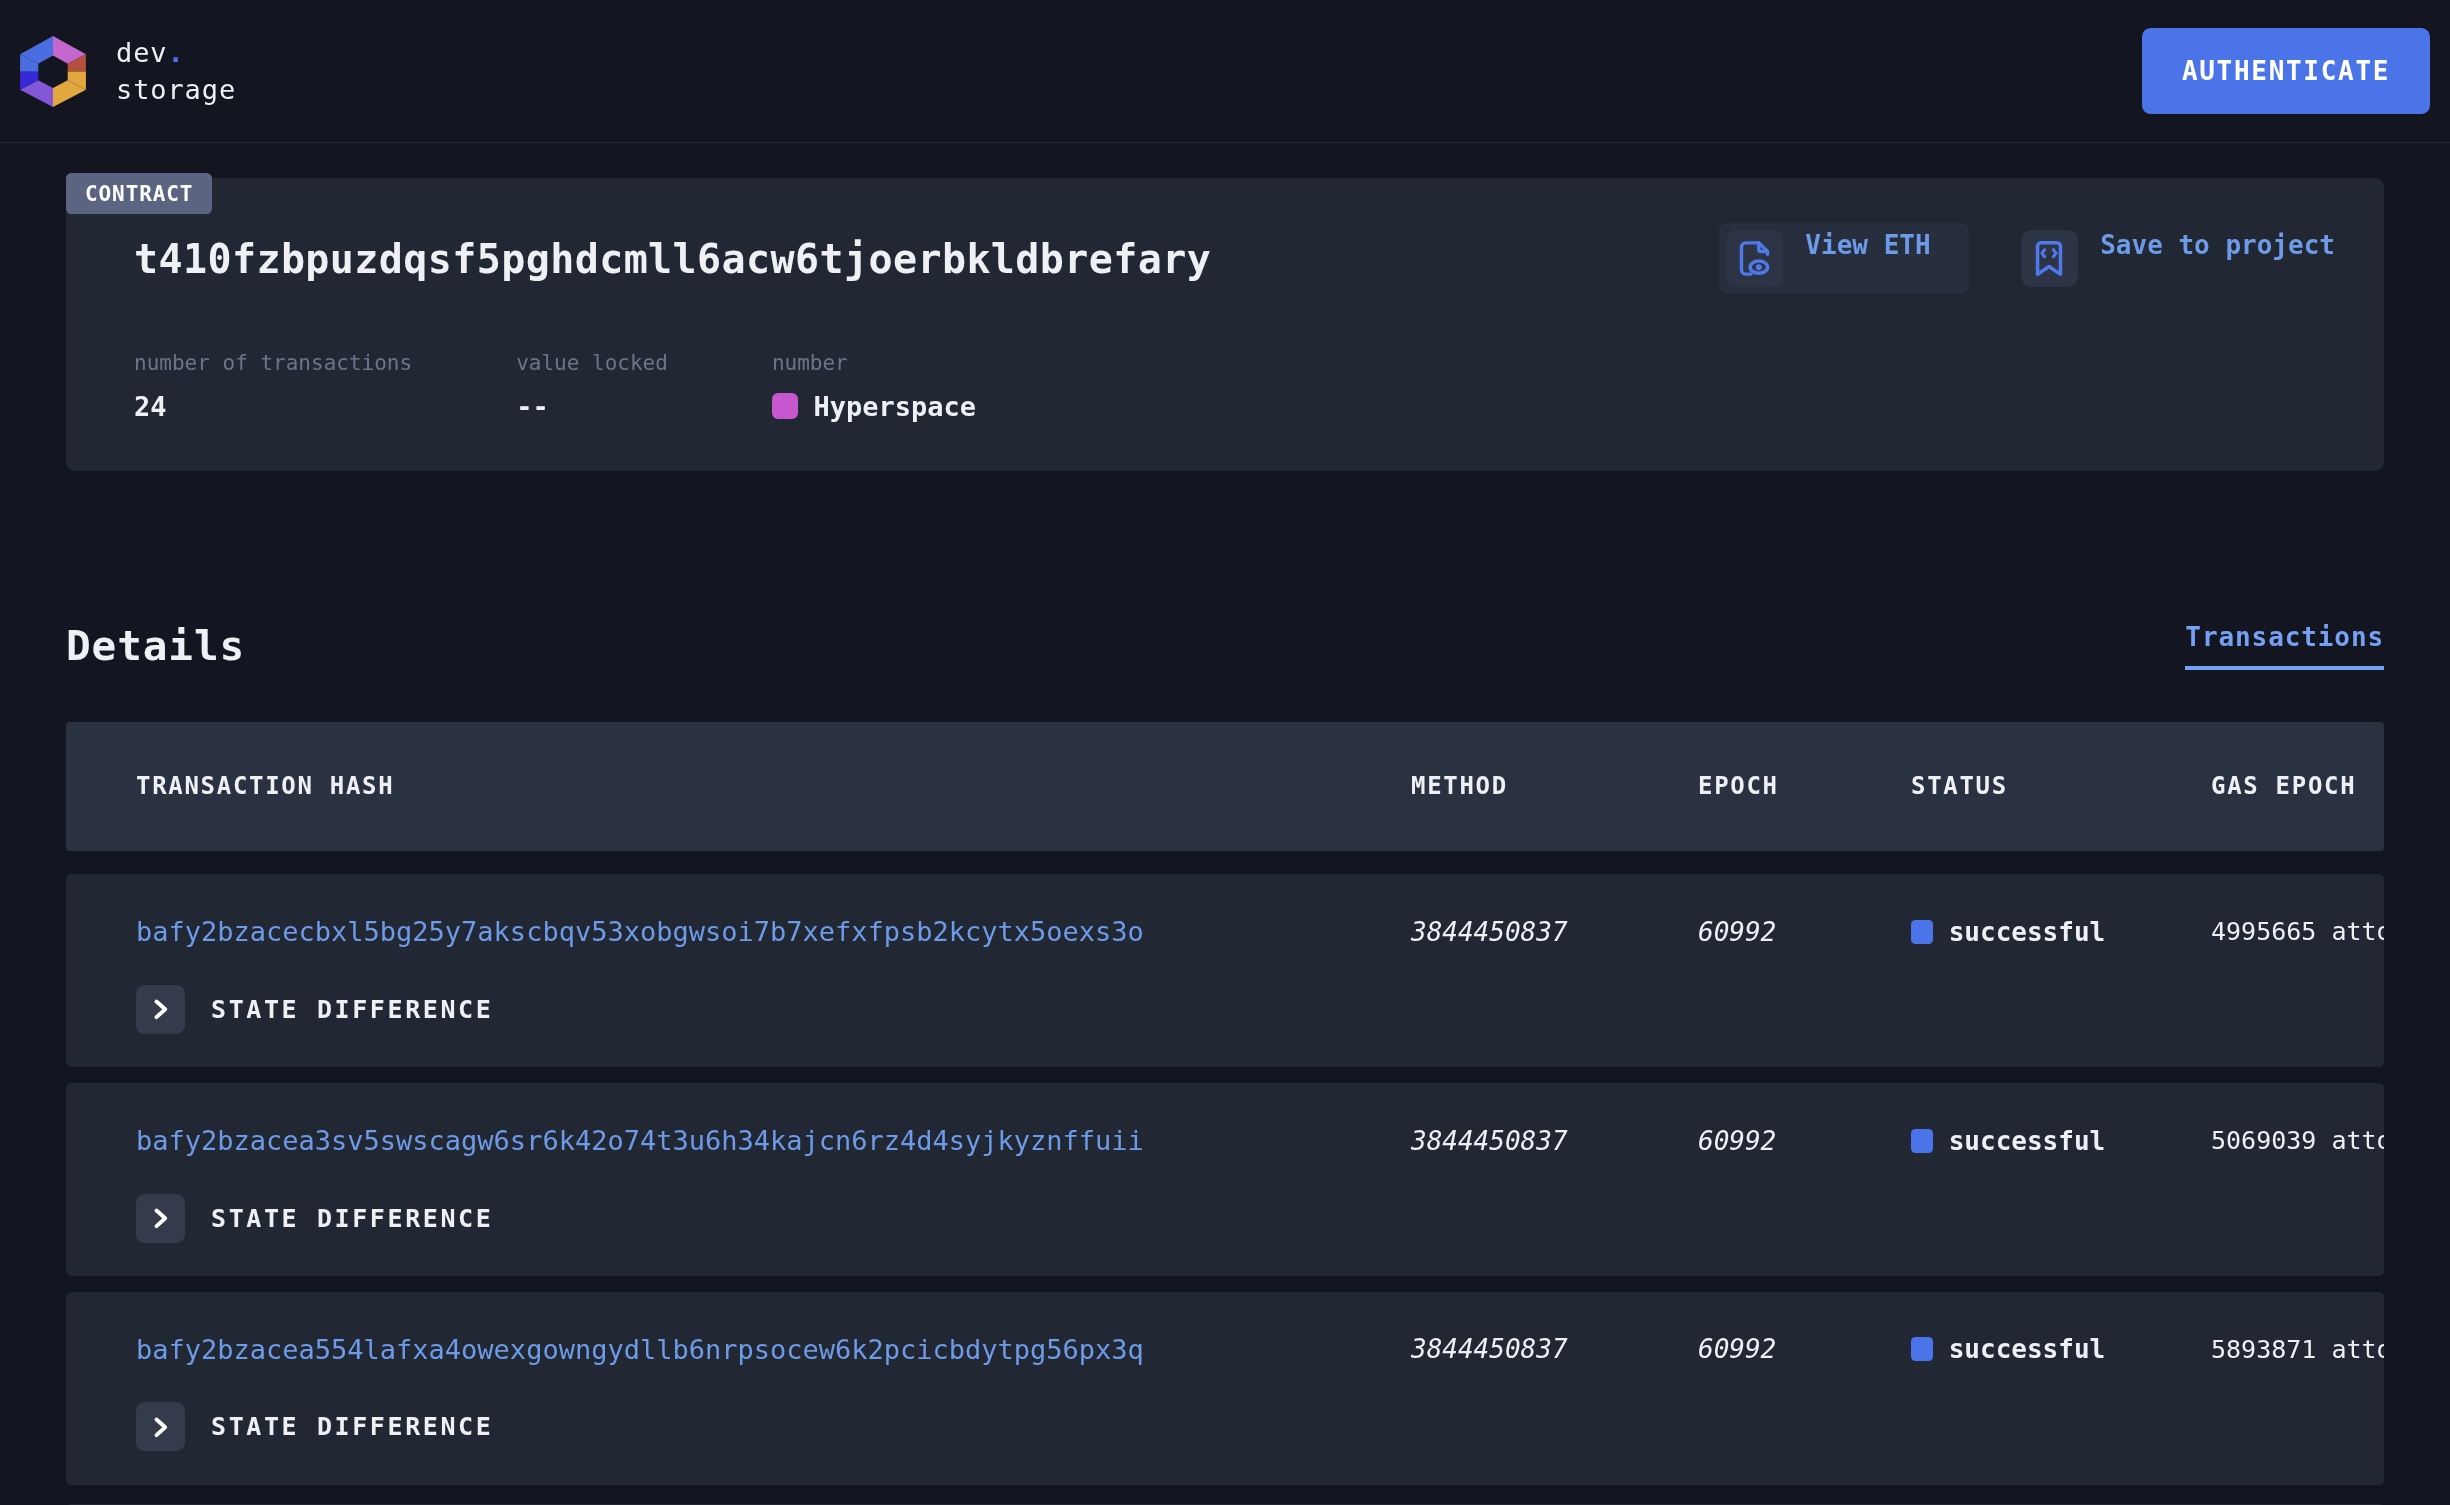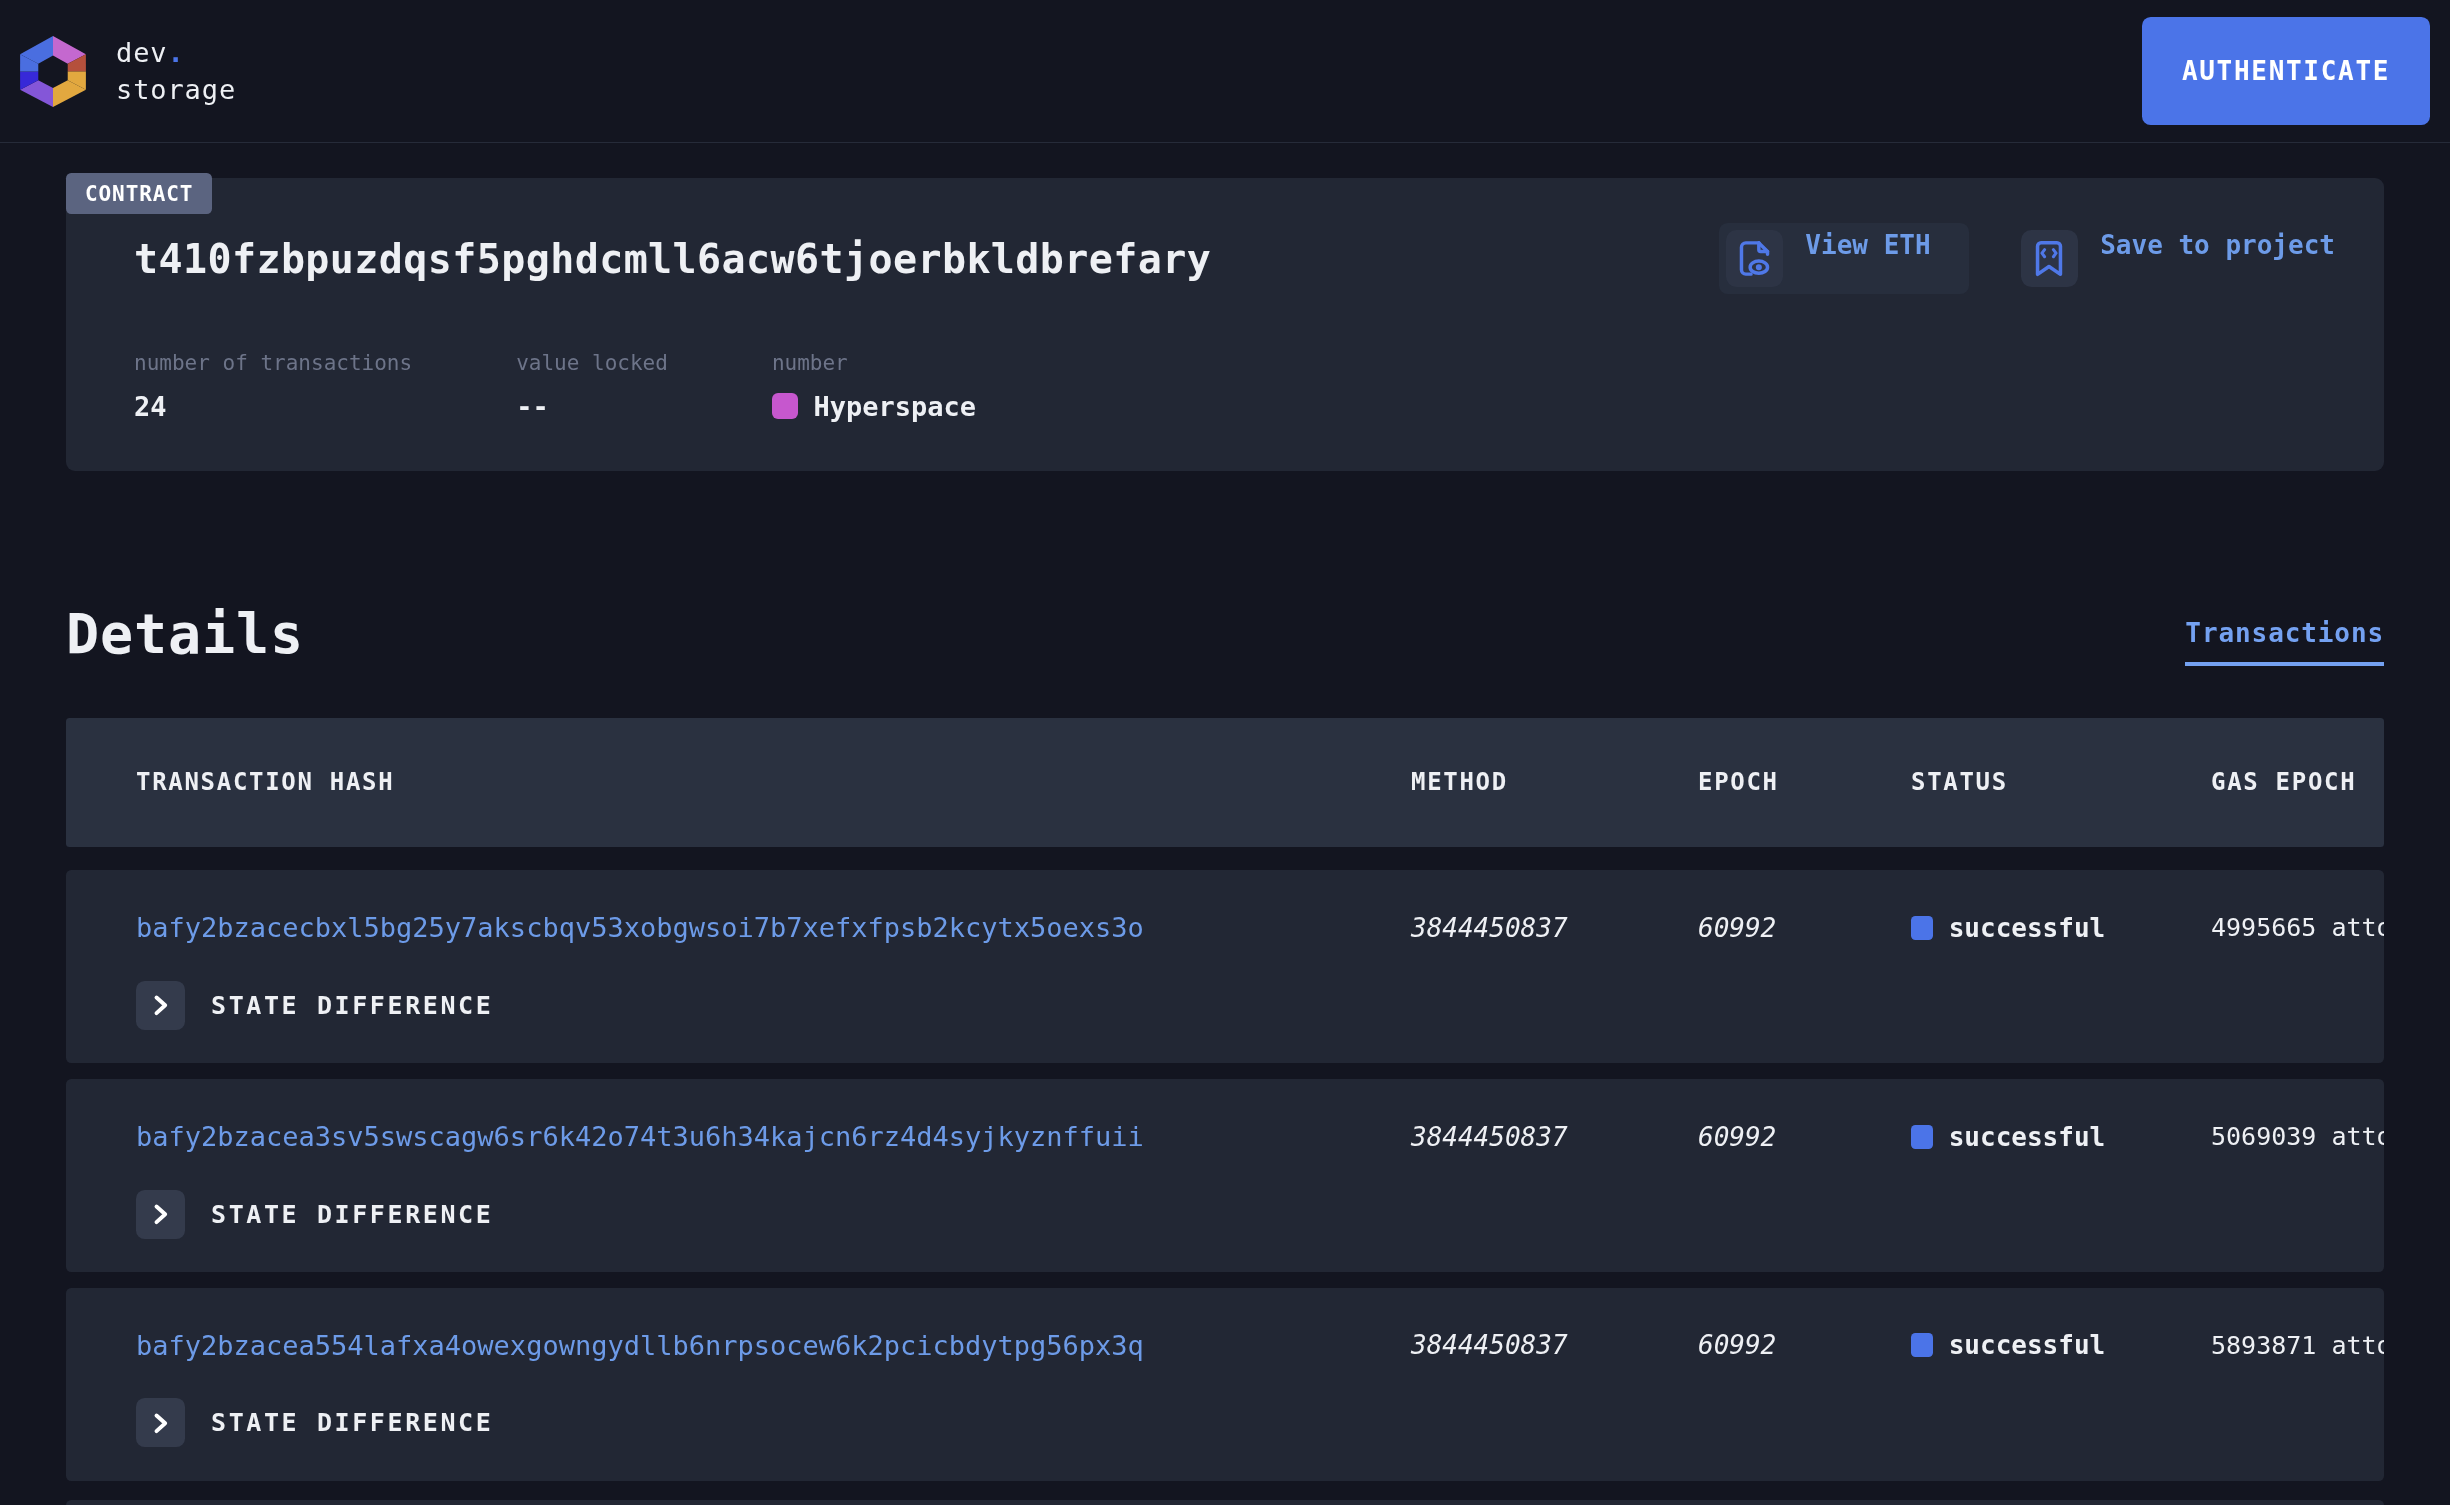--- a/index.html
+++ b/index.html
@@ -10,21 +10,21 @@
   }
   *{margin:0;padding:0;box-sizing:border-box;}
   body{background:#0b0d14;font-family:"DejaVu Sans Mono","Liberation Mono",monospace;}
   .page{width:2450px;height:1505px;overflow:hidden;background:var(--bg);color:var(--white);}
 
   
   .nav{height:143px;display:flex;align-items:center;padding:0 20px;border-bottom:1.7px solid var(--navborder);}
   .brand{display:flex;align-items:center;gap:30px;cursor:pointer;}
   .brand-text{font-size:27px;line-height:37px;letter-spacing:0.9px;}
   .brand-dot{color:var(--accent);font-weight:700;}
-  .auth-btn{margin-left:auto;width:288px;height:108px;background:var(--accent);color:#fff;
+  .auth-btn{margin-left:auto;width:288px;height:86px;background:var(--accent);color:#fff;
     border:none;border-radius:8.7px;font-family:inherit;font-size:26px;font-weight:700;
     letter-spacing:1.7px;cursor:pointer;}
 
   .main{padding:0 66px;}
 
   
   .contract-card{position:relative;margin-top:35px;background:var(--card);border-radius:9px;
     padding:52px 49px 49px 68px;}
   .contract-badge{position:absolute;top:-5.2px;left:0;background:var(--badge);color:#fff;
     font-size:21px;font-weight:700;letter-spacing:0.9px;padding:8.7px 19px;border-radius:5.2px;}
@@ -36,21 +36,21 @@
   .action--highlight{background:var(--hover);border-radius:8.7px;padding:7px 38px 7px 7px;margin:-7px 0;}
   .icon-chip{width:57px;height:57px;background:var(--iconchip);border-radius:10.4px;
     display:flex;align-items:center;justify-content:center;flex:none;}
   .stats{display:flex;gap:104px;margin-top:64px;}
   .stat-label{color:var(--muted);font-size:21px;}
   .stat-value{margin-top:15.7px;font-size:27px;font-weight:700;display:flex;align-items:center;gap:15.7px;}
   .net-swatch{width:26px;height:26px;border-radius:6px;background:var(--magenta);flex:none;}
 
   
   .details-row{margin-top:131px;display:flex;align-items:flex-end;justify-content:space-between;}
-  .details-title{font-size:55px;font-weight:700;letter-spacing:0.9px;}
+  .details-title{font-size:41px;font-weight:700;letter-spacing:0.9px;margin-top:20px;}
   .tab{color:var(--tab);font-size:26px;font-weight:700;padding-bottom:14px;
     border-bottom:4.4px solid var(--tab);cursor:pointer;letter-spacing:0.9px;}
 
   
   .grid-cols{display:grid;grid-template-columns:1275px 287px 213px 300px minmax(0,1fr);align-items:center;}
   .thead{margin-top:52px;background:var(--card-head);border-radius:3.5px;height:129px;
     padding-left:70px;font-size:24px;font-weight:700;letter-spacing:1.7px;overflow:hidden;}
   .row-card{background:var(--card);border-radius:5.2px;margin-top:15.7px;min-height:193px;
     padding:42px 0 33px 70px;display:grid;
     grid-template-columns:1275px 287px 213px 300px minmax(0,1fr);

